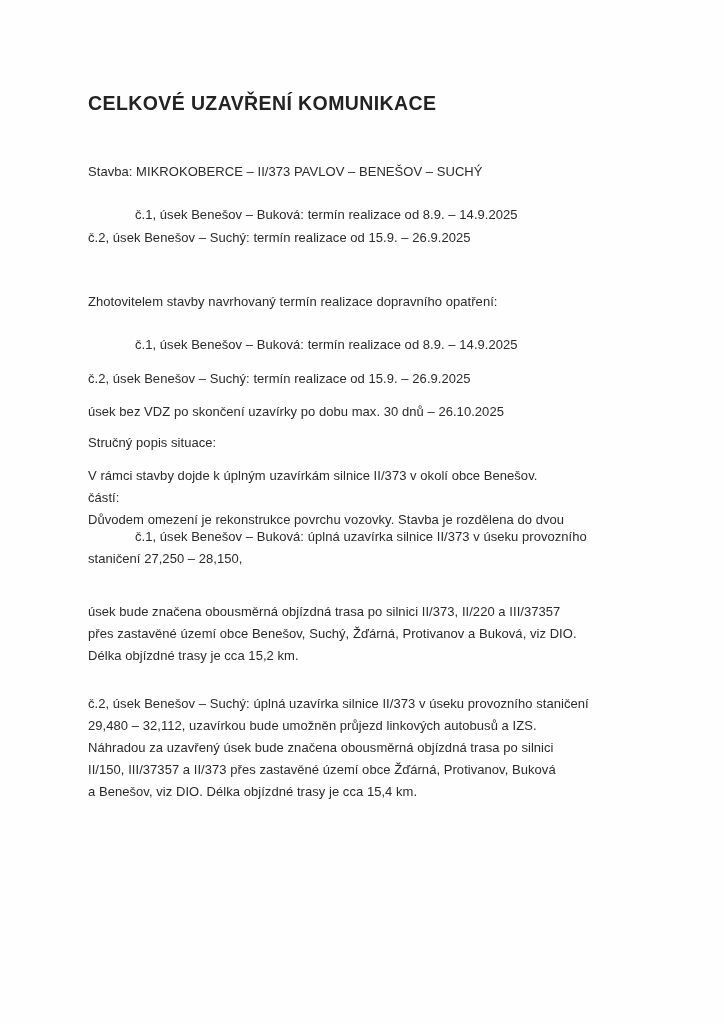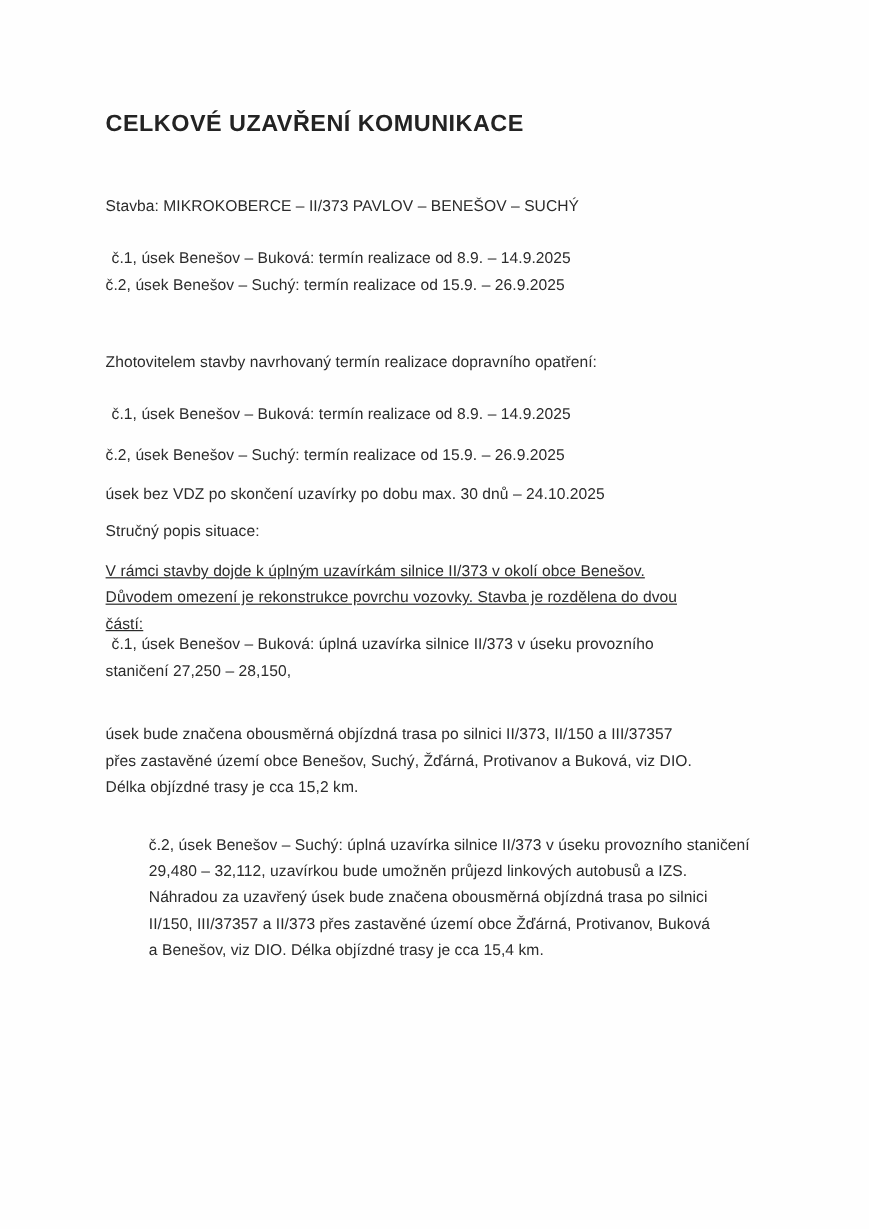--- a/index.html
+++ b/index.html
@@ -32,33 +32,33 @@
     left: 88px;
     width: 580px;
   }
   .line {
     font-size: 13px;
     line-height: 22px;
     letter-spacing: 0.05px;
     white-space: nowrap;
   }
   .lh23 .line { line-height: 23px; }
-  .indent { padding-left: 5px; }
+  .indent { padding-left: 5px; margin-left: 42px; }
   
   .b0  { top: 161px; }
   .b1  { top: 203px; }
   .b2  { top: 291px; }
   .b3  { top: 334px; }
   .b4  { top: 368px; }
   .b5  { top: 401px; }
   .b6  { top: 432px; }
-  .b7  { top: 465px; text-decoration: underline; }
+  .b7  { top: 465px; }
   .b8  { top: 526px; }
   .b9  { top: 601px; }
-  .b10 { top: 693px; margin-left: 36px; }
+  .b10 { top: 693px; }
 </style>
 </head>
 <body>
 
 <div class="page">
 
   <h1 class="doc-title">CELKOVÉ UZAVŘENÍ KOMUNIKACE</h1>
 
   <div class="block b0">
     <div class="line">Stavba: MIKROKOBERCE – II/373 PAVLOV – BENEŠOV – SUCHÝ</div>
@@ -75,40 +75,40 @@
 
   <div class="block b3">
     <div class="line indent">č.1, úsek Benešov – Buková: termín realizace od 8.9. – 14.9.2025</div>
   </div>
 
   <div class="block b4">
     <div class="line">č.2, úsek Benešov – Suchý: termín realizace od 15.9. – 26.9.2025</div>
   </div>
 
   <div class="block b5">
-    <div class="line">úsek bez VDZ po skončení uzavírky po dobu max. 30 dnů – 24.10.2025</div>
+    <div class="line">úsek bez VDZ po skončení uzavírky po dobu max. 30 dnů – 26.10.2025</div>
   </div>
 
   <div class="block b6">
     <div class="line">Stručný popis situace:</div>
   </div>
 
   <div class="block b7">
     <div class="line">V rámci stavby dojde k úplným uzavírkám silnice II/373 v okolí obce Benešov.</div>
+    <div class="line">částí:</div>
     <div class="line">Důvodem omezení je rekonstrukce povrchu vozovky. Stavba je rozdělena do dvou</div>
-    <div class="line">částí:</div>
   </div>
 
   <div class="block b8">
     <div class="line indent">č.1, úsek Benešov – Buková: úplná uzavírka silnice II/373 v úseku provozního</div>
     <div class="line">staničení 27,250 – 28,150,</div>
   </div>
 
   <div class="block b9">
-    <div class="line">úsek bude značena obousměrná objízdná trasa po silnici II/373, II/150 a III/37357</div>
+    <div class="line">úsek bude značena obousměrná objízdná trasa po silnici II/373, II/220 a III/37357</div>
     <div class="line">přes zastavěné území obce Benešov, Suchý, Žďárná, Protivanov a Buková, viz DIO.</div>
     <div class="line">Délka objízdné trasy je cca 15,2 km.</div>
   </div>
 
   <div class="block b10">
     <div class="line">č.2, úsek Benešov – Suchý: úplná uzavírka silnice II/373 v úseku provozního staničení</div>
     <div class="line">29,480 – 32,112, uzavírkou bude umožněn průjezd linkových autobusů a IZS.</div>
     <div class="line">Náhradou za uzavřený úsek bude značena obousměrná objízdná trasa po silnici</div>
     <div class="line">II/150, III/37357 a II/373 přes zastavěné území obce Žďárná, Protivanov, Buková</div>
     <div class="line">a Benešov, viz DIO. Délka objízdné trasy je cca 15,4 km.</div>

